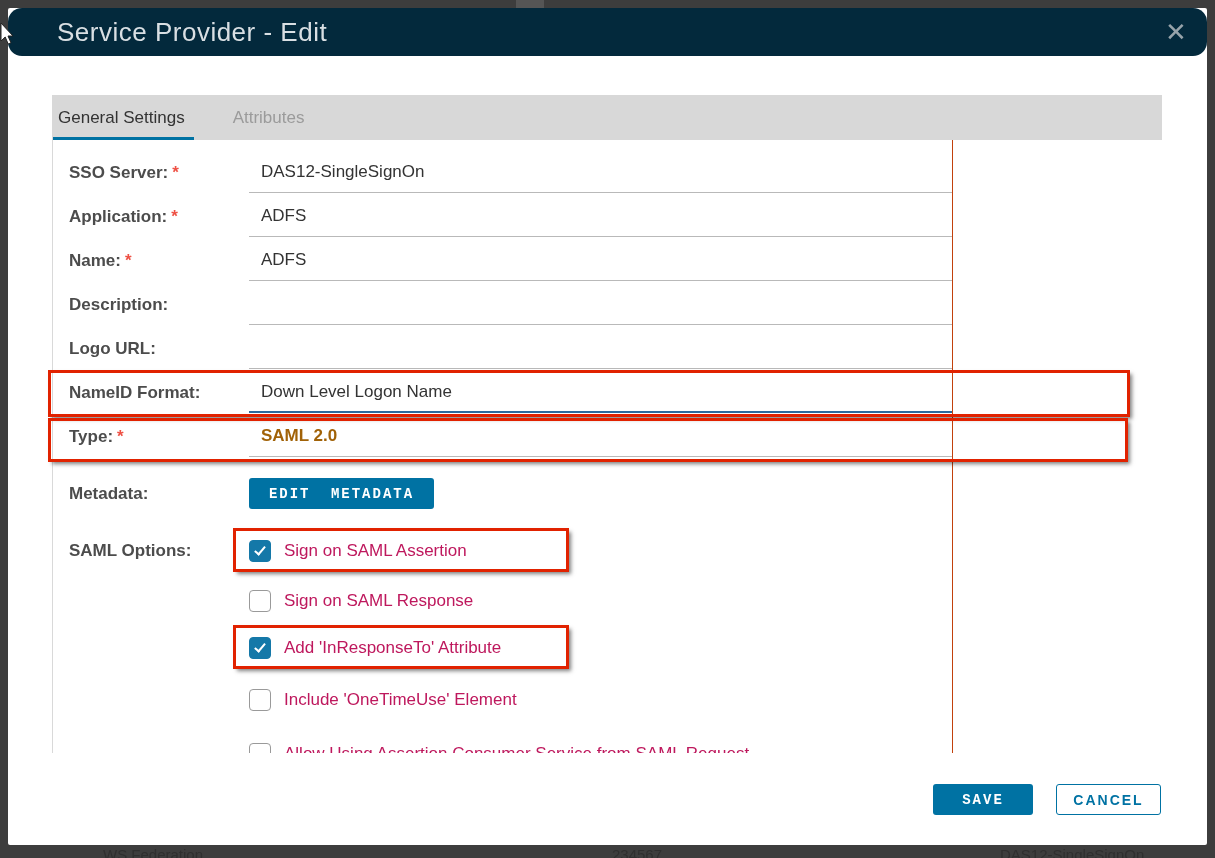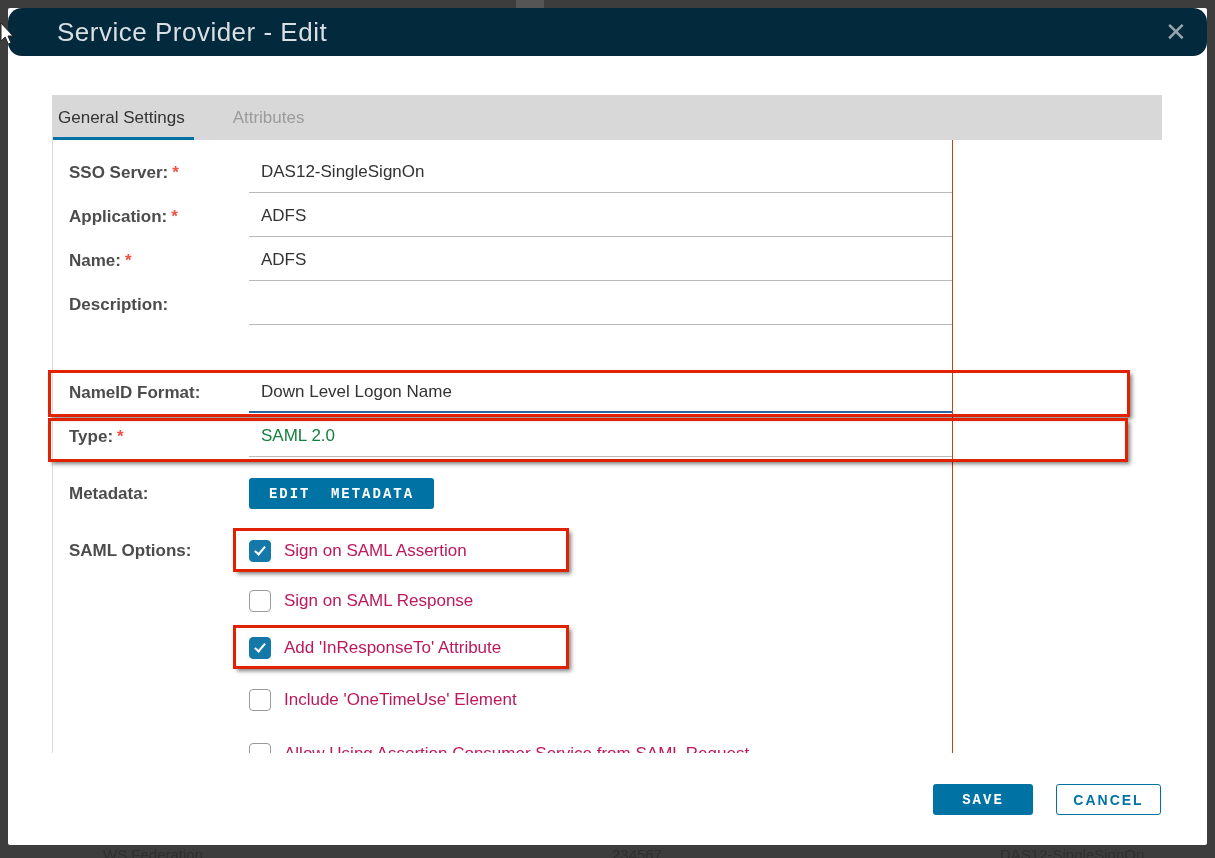--- a/index.html
+++ b/index.html
@@ -62,21 +62,21 @@
     position:absolute; left:16px; width:178px; line-height:41px;
     font-size:17px; font-weight:bold; color:#4c4c4c; white-space:nowrap;
   }
   .req { color:#ee5044; font-weight:bold; margin-left:4px; }
   .ffield {
     position:absolute; left:196px; width:869px; height:41px;
     border-bottom:1px solid #b9b9b9;
   }
   .ffield.focused { border-bottom:2px solid #2b6a9e; }
   .fvalue { position:absolute; left:12px; top:0; line-height:39px; font-size:17px; color:#333; white-space:nowrap; }
-  .fvalue.disabled { color:#15803d; }
+  .fvalue.disabled { color:#a16207;font-weight:bold; }
   .select-chev {
     position:absolute; right:16px; top:13px; width:11px; height:11px;
     border-left:2px solid #72808a; border-bottom:2px solid #72808a;
     transform:rotate(-45deg);
   }
 
   
   .btn-solid {
     background:#0072a3; color:#fff; border:none; border-radius:3px;
     font-family:Liberation Mono, monospace;
@@ -180,20 +180,26 @@
       </div>
     </div>
 
     <div class="frow" style="top:144px; width:1065px;">
       <div class="flabel"><span>Description:</span></div>
       <div class="ffield">
         <span class="fvalue"></span>
       </div>
     </div>
 
+    <div class="frow" style="top:188px; width:1065px;">
+      <div class="flabel"><span>Logo URL:</span></div>
+      <div class="ffield">
+        <span class="fvalue"></span>
+      </div>
+    </div>
 
     <div class="frow" style="top:232px; width:1065px;">
       <div class="flabel"><span>NameID Format:</span></div>
       <div class="ffield focused">
         <span class="fvalue">Down Level Logon Name</span>
         <span class="select-chev"></span>
       </div>
     </div>
 
     <div class="frow" style="top:276px; width:1065px;">

